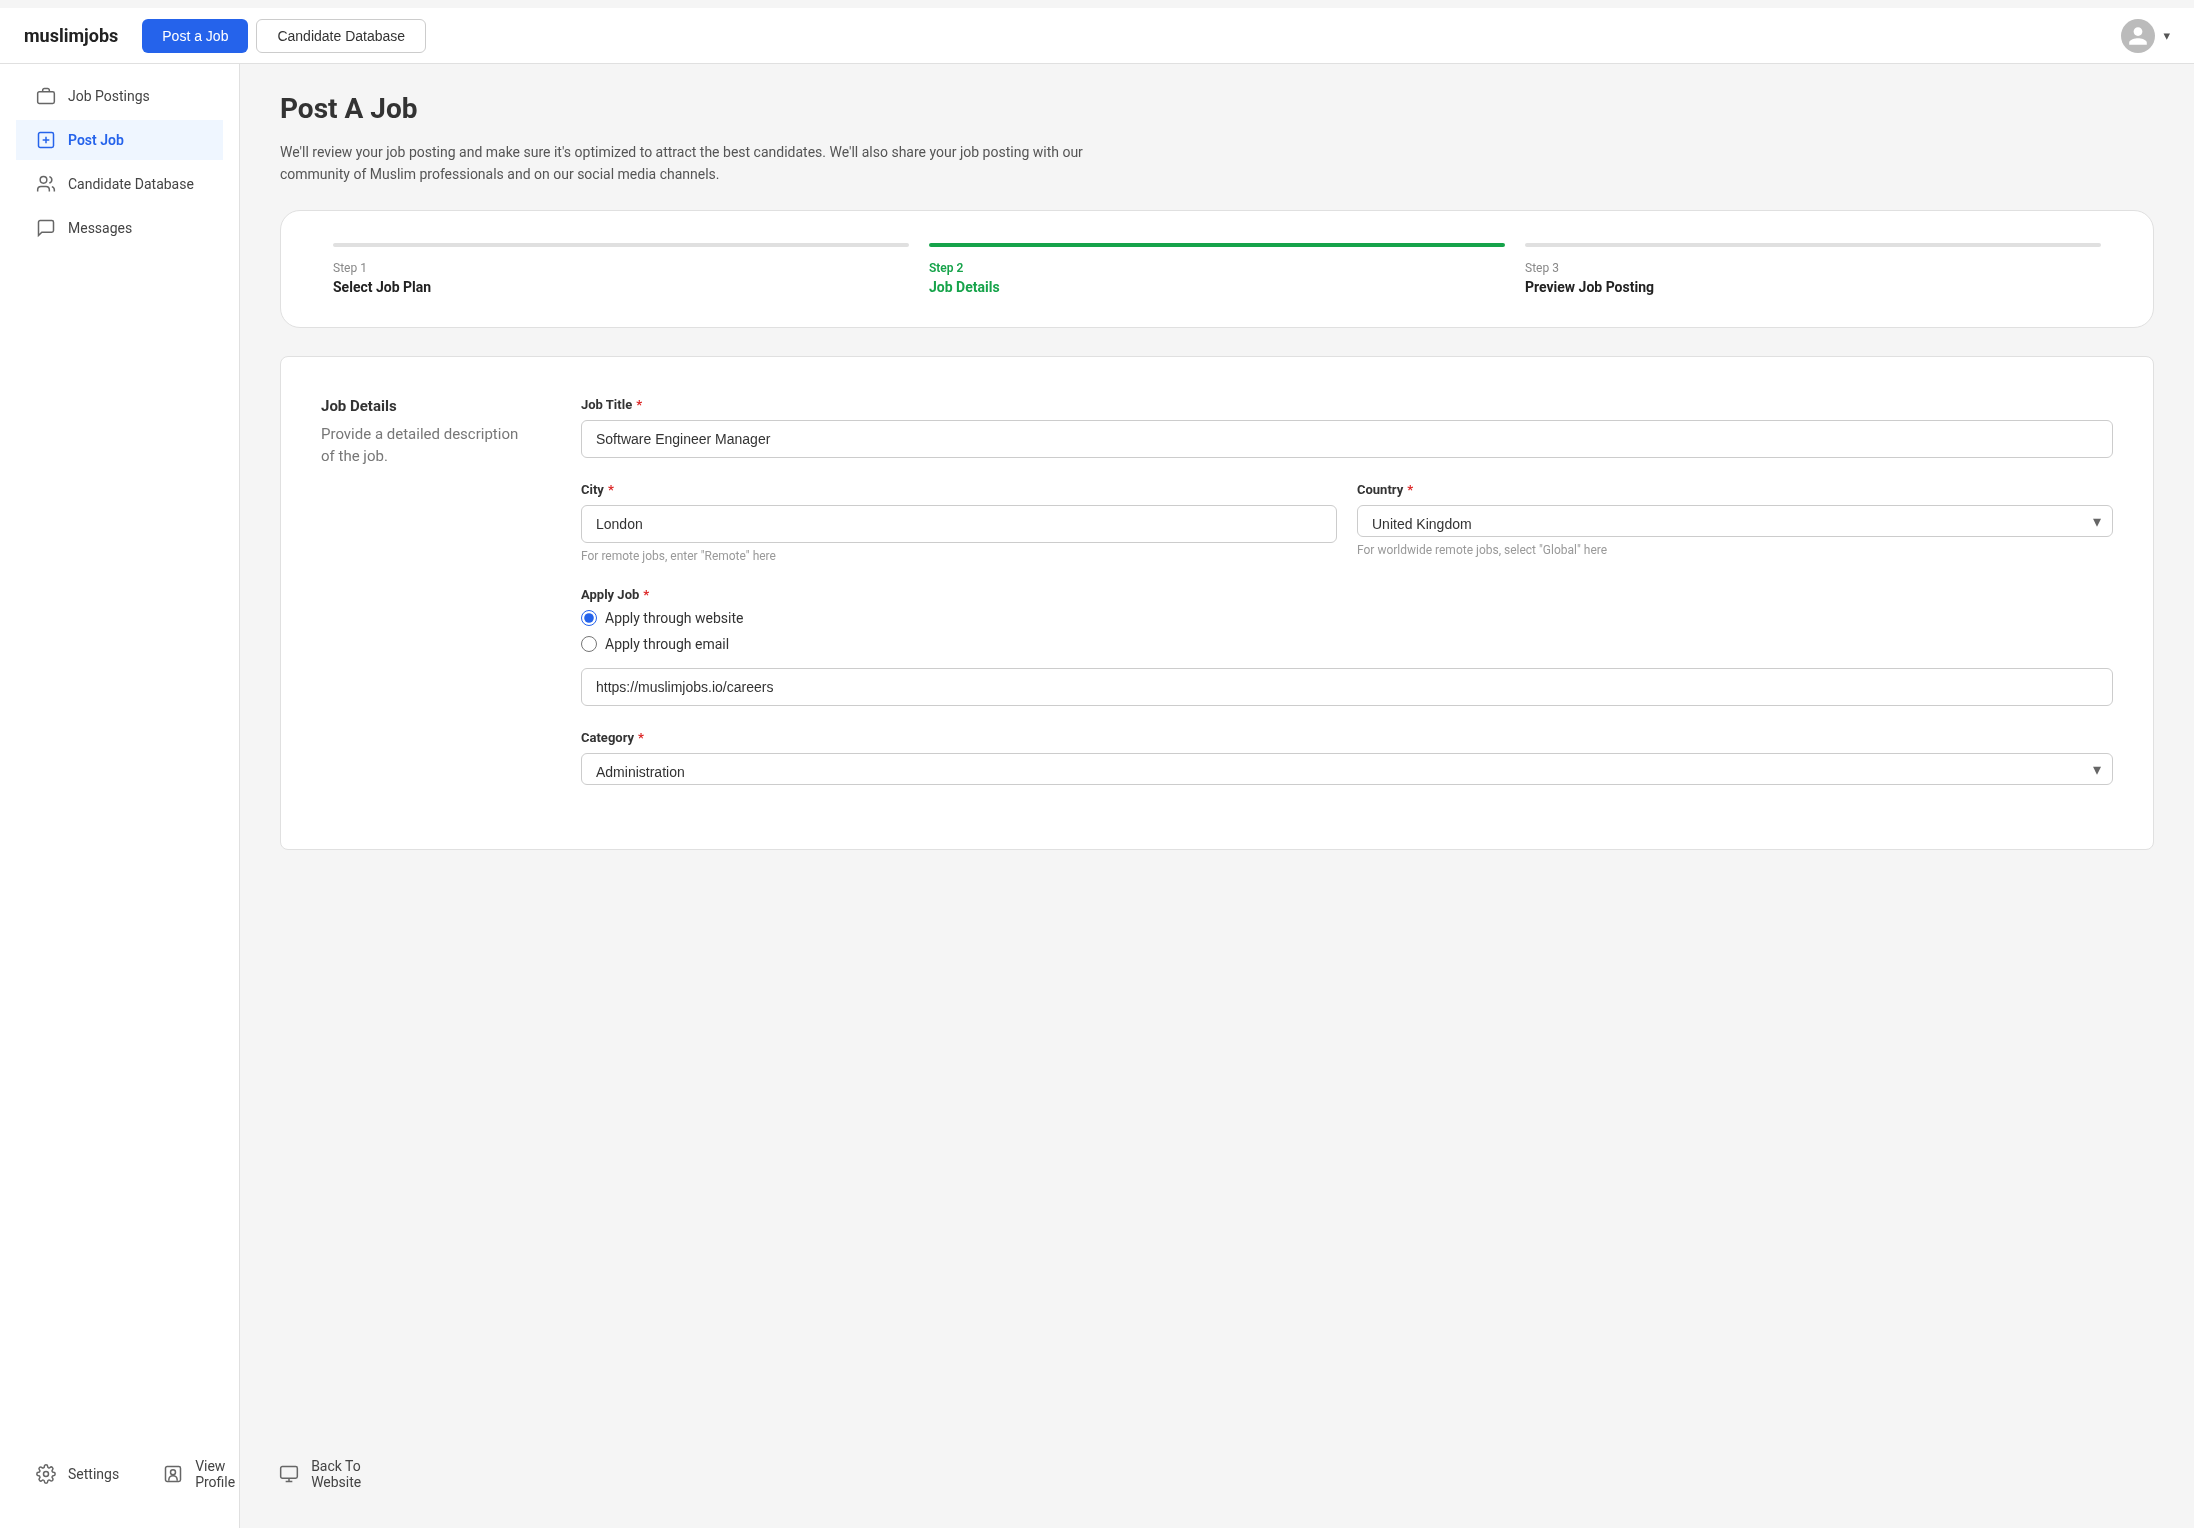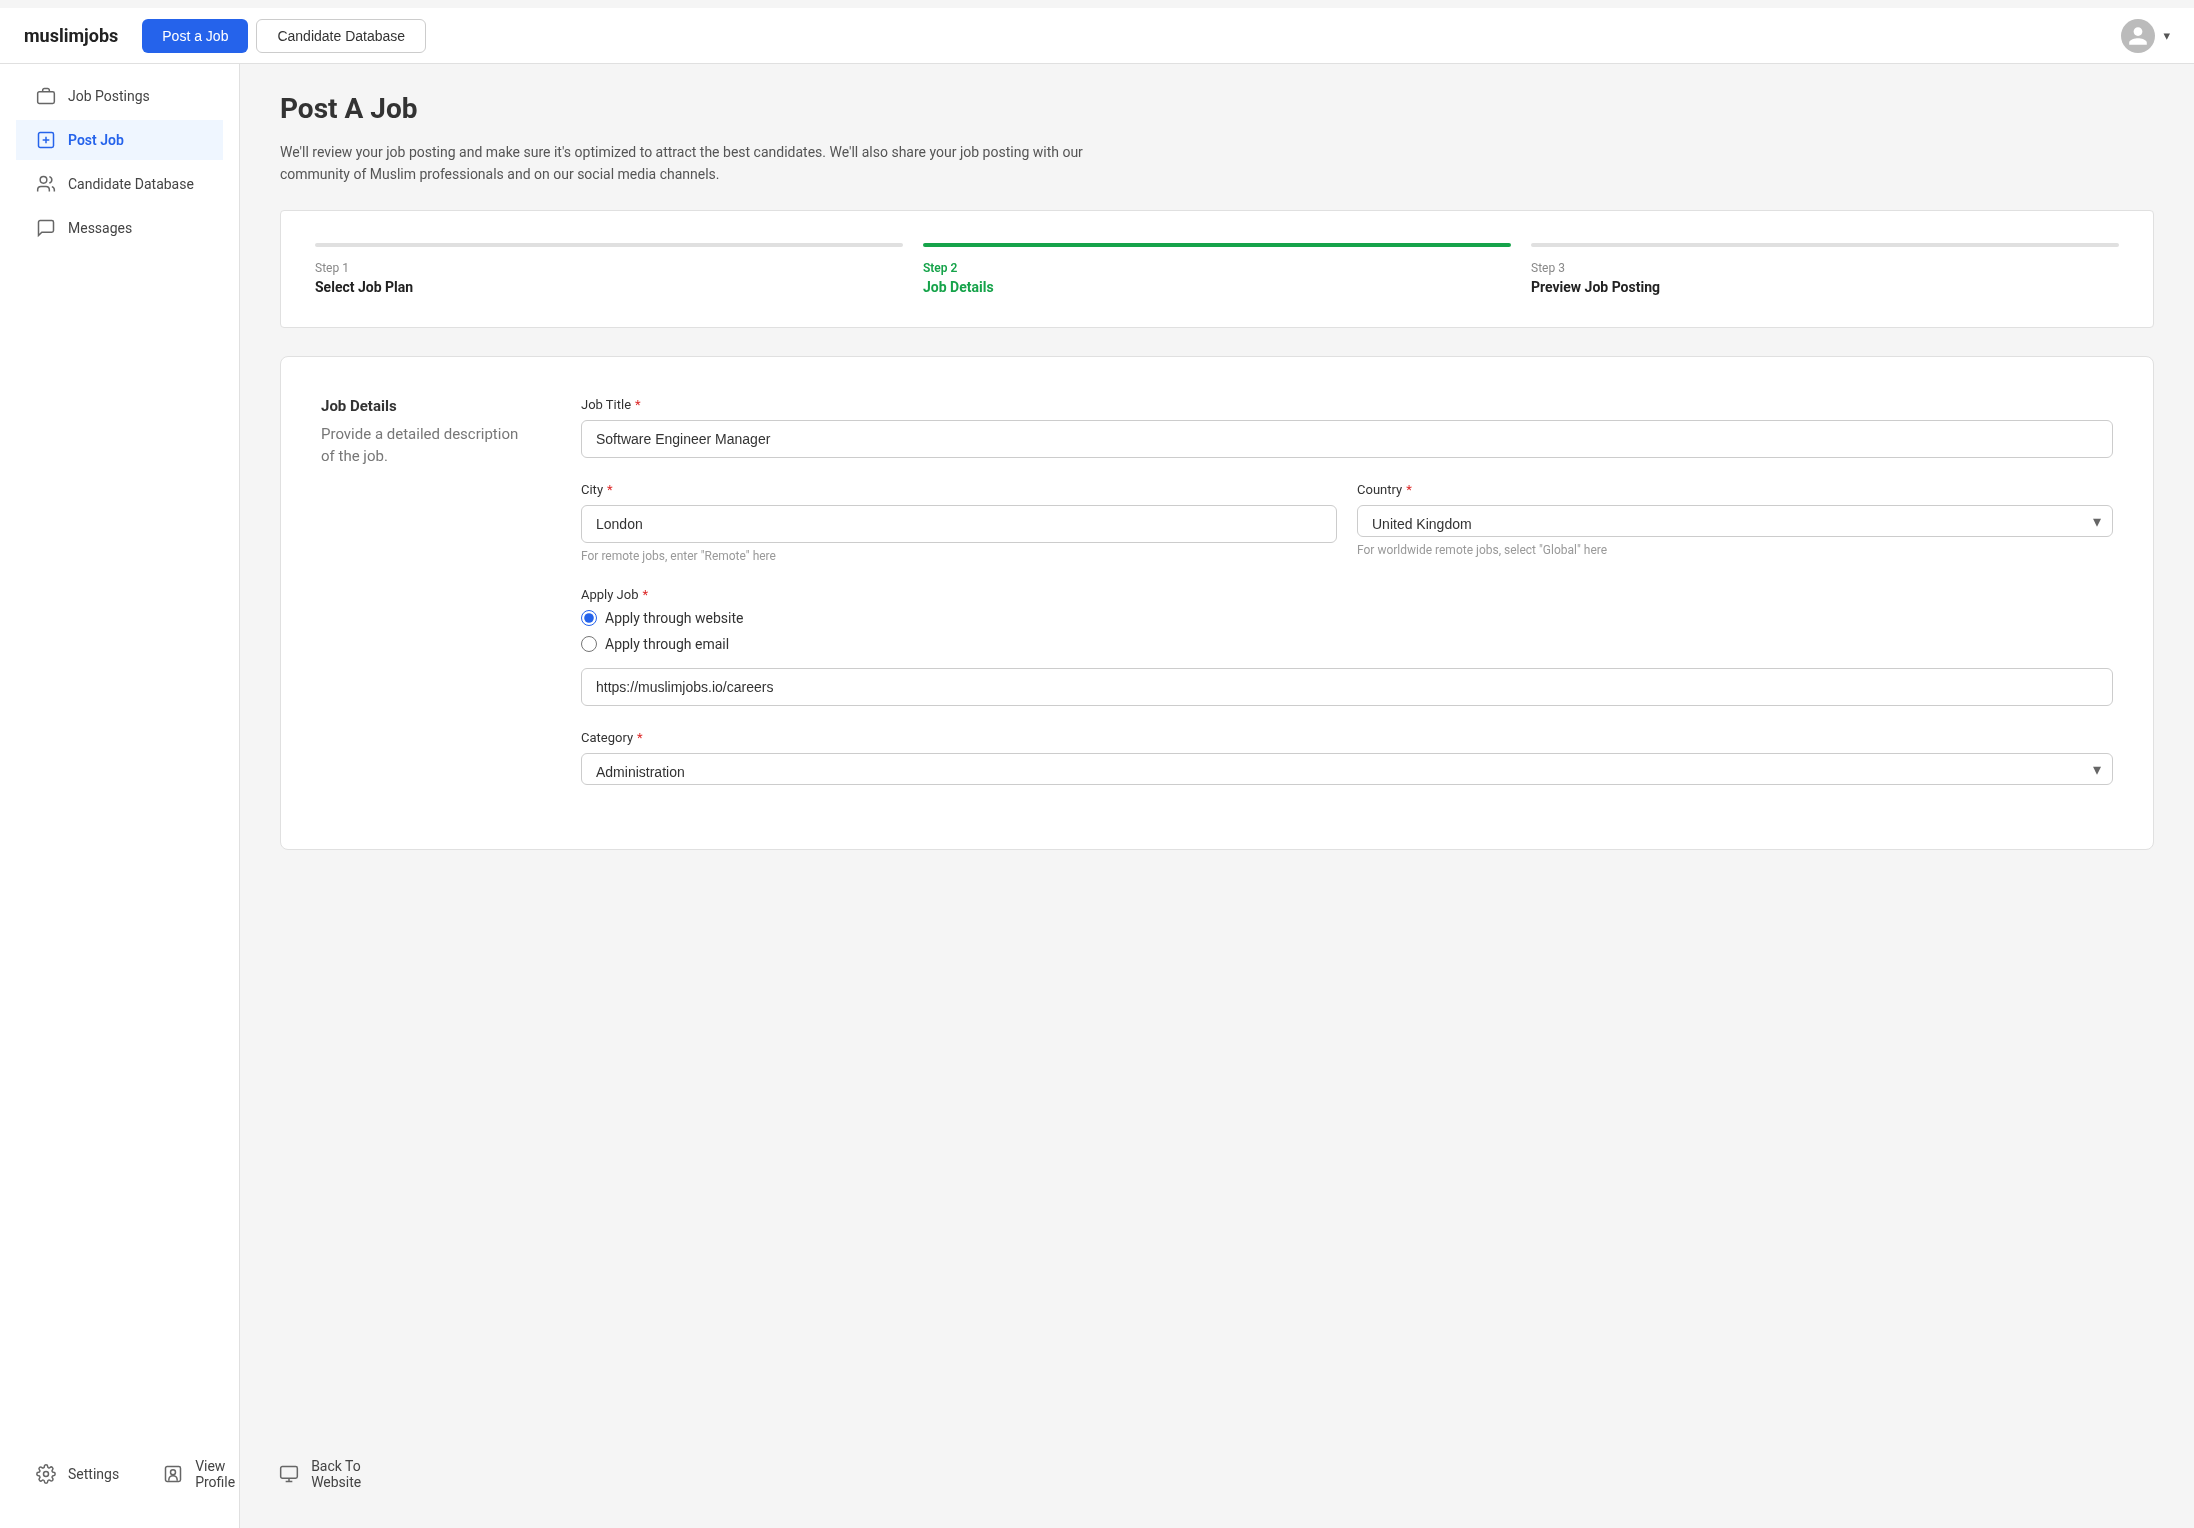--- a/index.html
+++ b/index.html
@@ -49,22 +49,22 @@
     .sidebar-item .icon { width: 20px; height: 20px; flex-shrink: 0; }
 
     
     .content { flex: 1; padding: 36px 40px; overflow-y: auto; }
 
     .page-title { font-size: 28px; font-weight: 700; margin-bottom: 16px; }
     .page-desc { font-size: 14px; color: #555; line-height: 1.6; margin-bottom: 12px; max-width: 820px; }
 
     
     .steps-card {
-      background: #fff; border: 1px solid #e0e0e0; border-radius: 4px;
-      padding: 32px 34px; margin-bottom: 28px;
+      background: #fff; border: 1px solid #e0e0e0; border-radius: 20px;
+      padding: 32px 52px; margin-bottom: 28px;
       display: flex; gap: 0; align-items: flex-start; margin-top: 24px;
     }
     .step-number { font-size: 12px; color: #888; margin-bottom: 4px; }
     .step-number.active-step { color: #16a34a; font-weight: 600; }
     .step-label { font-size: 14px; font-weight: 700; color: #222; }
     .steps-wrapper {
       display: flex; width: 100%;
     }
     .step-col { flex: 1; padding-right: 20px; }
     .step-col:last-child { padding-right: 0; }
@@ -75,21 +75,21 @@
       background: #fff; border: 1px solid #e0e0e0; border-radius: 8px;
       padding: 40px;
     }
     .form-layout { display: flex; gap: 60px; }
     .form-sidebar { width: 200px; flex-shrink: 0; }
     .form-sidebar-title { font-size: 15px; font-weight: 700; margin-bottom: 8px; }
     .form-sidebar-desc { font-size: 15px; color: #777; line-height: 1.5; }
     .form-main { flex: 1; }
 
     .form-group { margin-bottom: 24px; }
-    .form-label { font-size: 13px; font-weight: 400; margin-bottom: 8px; display: flex; align-items: center; gap: 4px; }
+    .form-label { font-size: 13px; font-weight: 700; margin-bottom: 8px; display: flex; align-items: center; gap: 4px; }
     .required { color: #dc2626; }
     .form-input {
       width: 100%; border: 1px solid #ccc; border-radius: 6px;
       padding: 10px 14px; font-size: 14px; color: #333; outline: none;
     }
 
     .city-country-row { display: flex; gap: 20px; }
     .city-col { flex: 1; }
     .country-col { flex: 1; }
 

